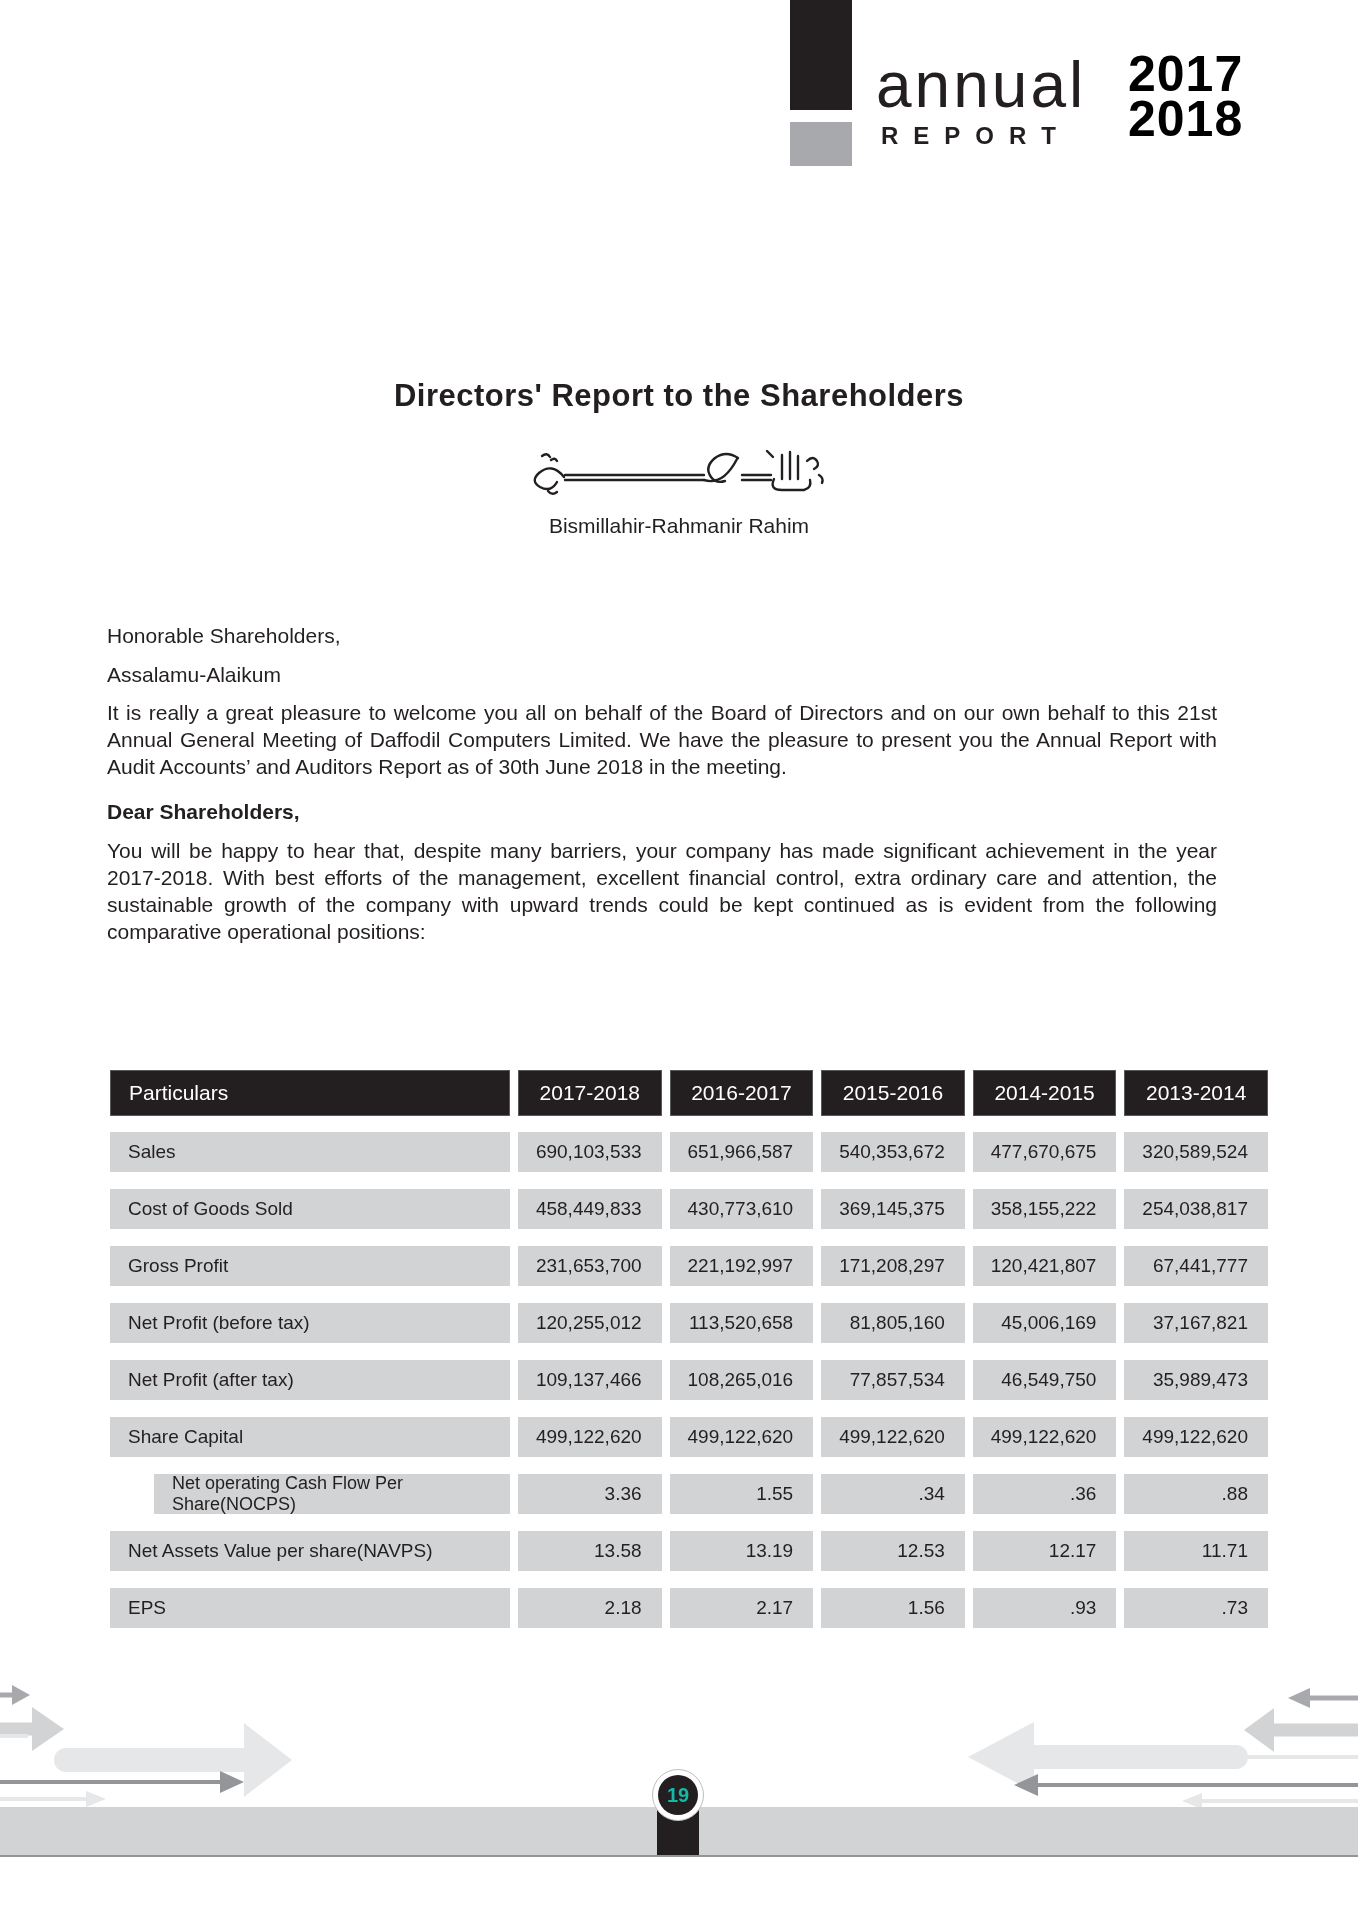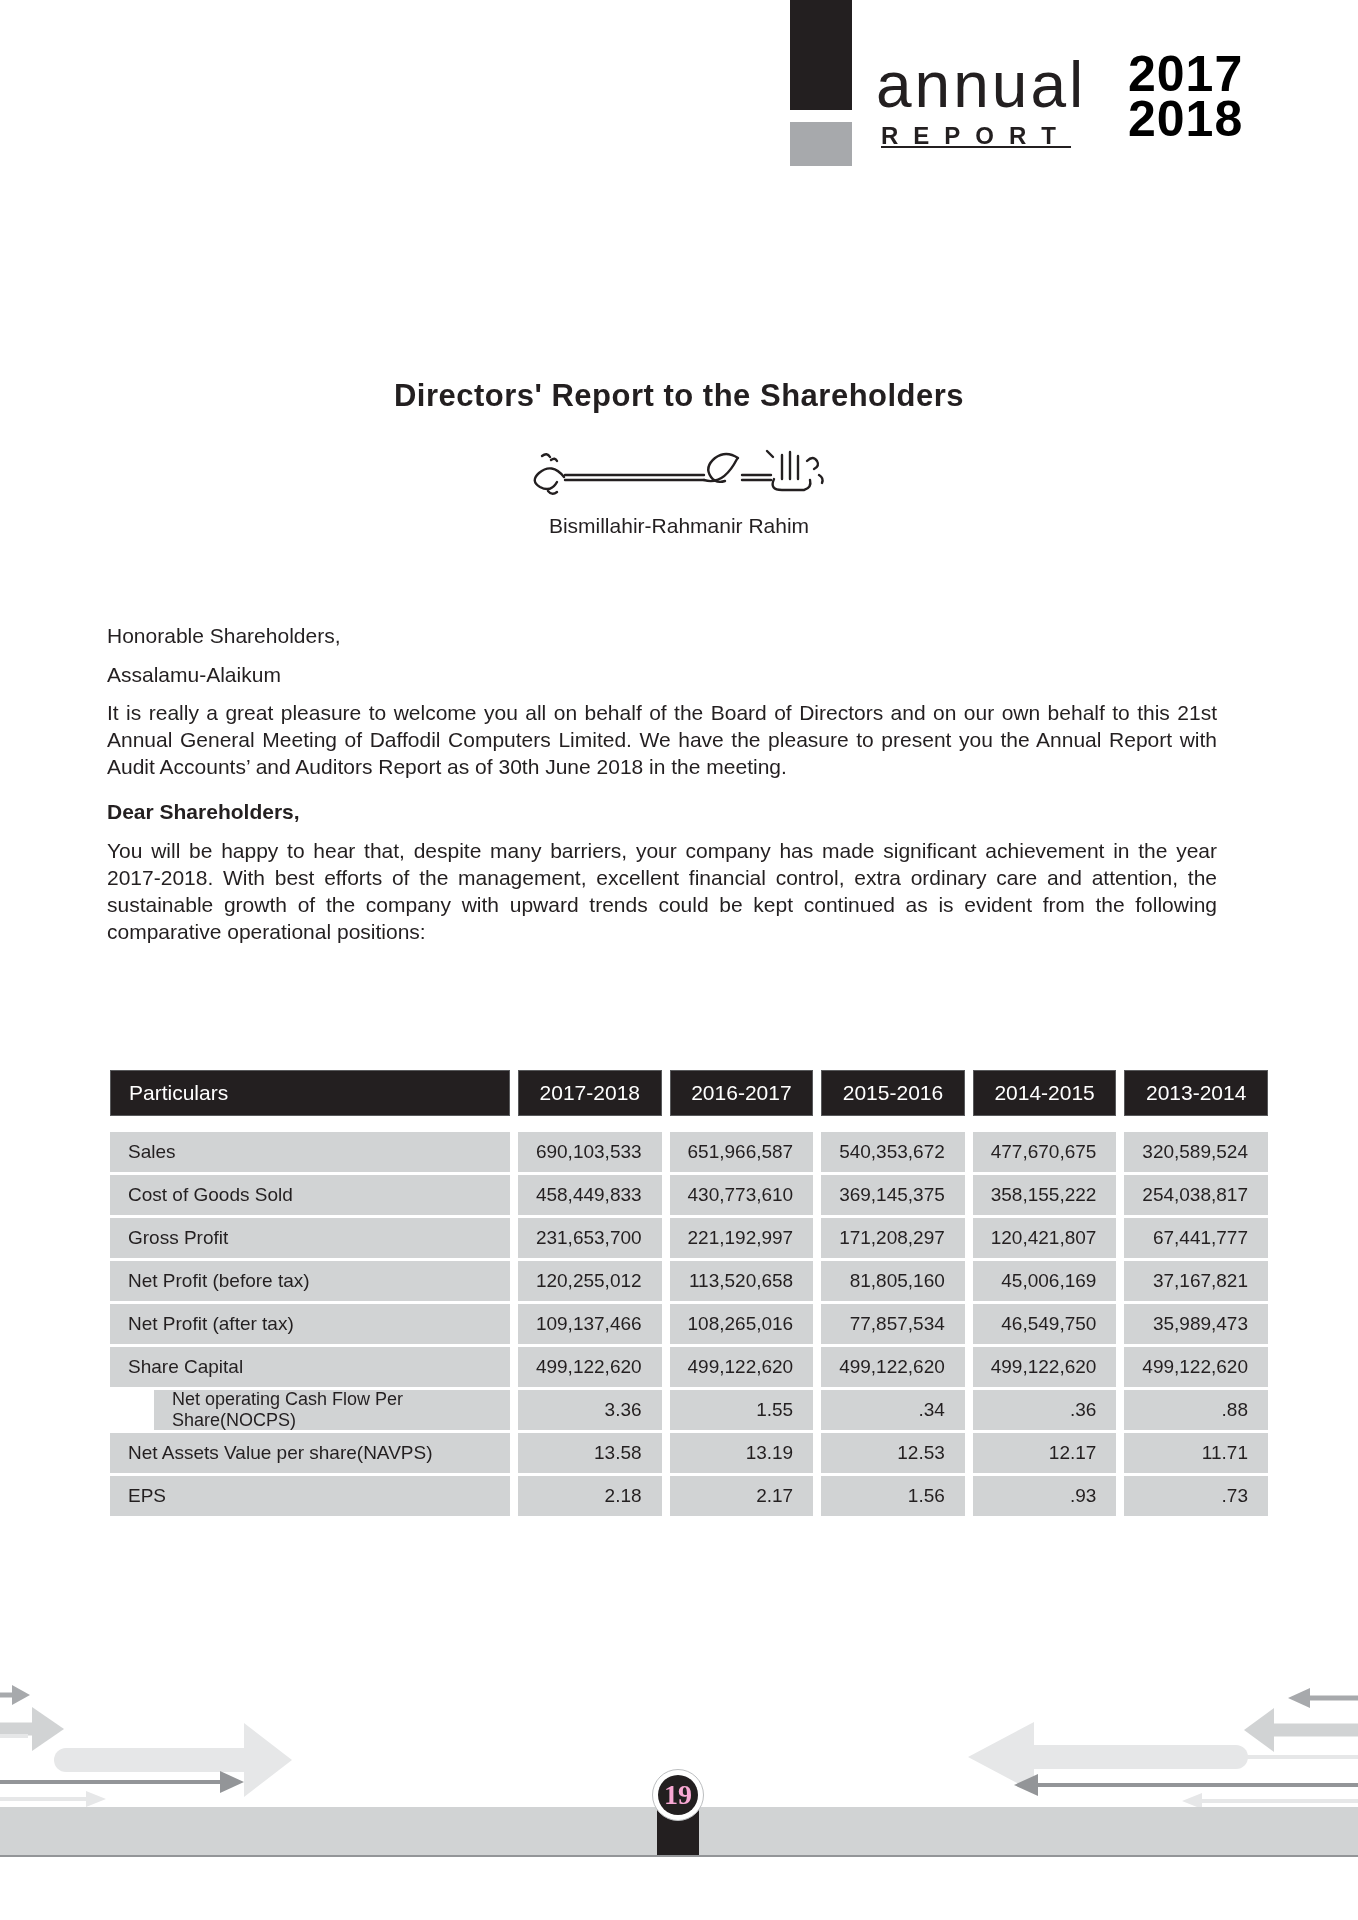--- a/index.html
+++ b/index.html
@@ -8,51 +8,51 @@
     width:1358px;height:1920px;
     background:#ffffff;
     font-family:"Liberation Sans", sans-serif;
     color:#231f20;
     overflow:hidden;
   }
   
   .block-black{position:absolute;left:790px;top:0;width:62px;height:110px;background:#231f20;}
   .block-gray{position:absolute;left:790px;top:122px;width:62px;height:44px;background:#a7a9ac;}
   .brand-annual{position:absolute;left:876px;top:48px;font-size:64px;font-weight:400;letter-spacing:3px;color:#231f20;}
-  .brand-report{position:absolute;left:881px;top:122px;font-size:24px;font-weight:bold;letter-spacing:15px;color:#231f20;text-decoration:underline;}
+  .brand-report{position:absolute;left:881px;top:122px;font-size:24px;font-weight:bold;letter-spacing:15px;color:#231f20;}
   .brand-years{position:absolute;left:1128px;top:52px;font-weight:bold;font-size:50px;line-height:45px;letter-spacing:1px;color:#000000;}
   
   .doc-title{position:absolute;left:0;top:378px;width:100%;text-align:center;font-size:31px;font-weight:bold;letter-spacing:.5px;}
   .calligraphy{position:absolute;left:524px;top:446px;width:310px;height:54px;}
   .calligraphy-caption{position:absolute;left:0;top:514px;width:100%;text-align:center;font-size:21px;}
   
   .bodytext{position:absolute;left:107px;width:1110px;font-size:21px;line-height:27px;}
   .greet1{top:622px;}
   .greet2{top:661px;}
   .para1{top:699px;text-align:justify;}
   .subhead{top:798px;font-weight:bold;}
   .para2{top:837px;text-align:justify;}
   
   .fin-table{position:absolute;left:110px;top:1070px;width:1158px;}
   .t-grid{display:grid;grid-template-columns:400px repeat(5,1fr);column-gap:8px;}
   .t-head .cell{background:#231f20;color:#ffffff;font-weight:normal;font-size:21px;height:46px;display:flex;align-items:center;justify-content:center;border:1px solid #58595b;box-sizing:border-box;}
   .t-head .cell.first{justify-content:flex-start;padding-left:18px;}
-  .t-body{margin-top:16px;display:grid;row-gap:3px;}
+  .t-body{margin-top:16px;display:grid;row-gap:17px;}
   .t-row{display:grid;grid-template-columns:400px repeat(5,1fr);column-gap:8px;}
   .t-row .cell{background:#d1d3d4;height:40px;display:flex;align-items:center;font-size:19px;box-sizing:border-box;}
   .t-row .label{padding-left:18px;justify-content:flex-start;}
   .t-row .label.small{font-size:18px;margin-left:44px;}
   .t-row .num{justify-content:flex-end;padding-right:20px;}
   
   .arrows-left{position:absolute;left:0;top:1680px;}
   .arrows-right{position:absolute;right:0;top:1680px;}
   .footer-bar{position:absolute;left:0;top:1807px;width:100%;height:48px;background:#d1d3d4;border-bottom:2px solid #939598;}
   .badge-tab{position:absolute;left:657px;top:1793px;width:42px;height:62px;background:#231f20;}
   .page-badge{position:absolute;left:652px;top:1769px;width:52px;height:52px;border-radius:50%;background:#ffffff;border:1px solid #bcbec0;box-sizing:border-box;display:flex;align-items:center;justify-content:center;}
-  .page-badge .inner{width:40px;height:40px;border-radius:50%;background:#231f20;color:#f9a8d4;display:flex;align-items:center;justify-content:center;font-size:28px;font-weight:bold;font-family:Liberation Serif, serif;}
+  .page-badge .inner{width:40px;height:40px;border-radius:50%;background:#231f20;color:#14b8a6;display:flex;align-items:center;justify-content:center;font-size:20px;font-weight:bold;}
 </style>
 </head>
 <body>
 
 <div class="page">
 
   <div class="block-black"></div>
   <div class="block-gray"></div>
   <div class="brand-annual">annual</div>
   <div class="brand-report">REPORT</div>

